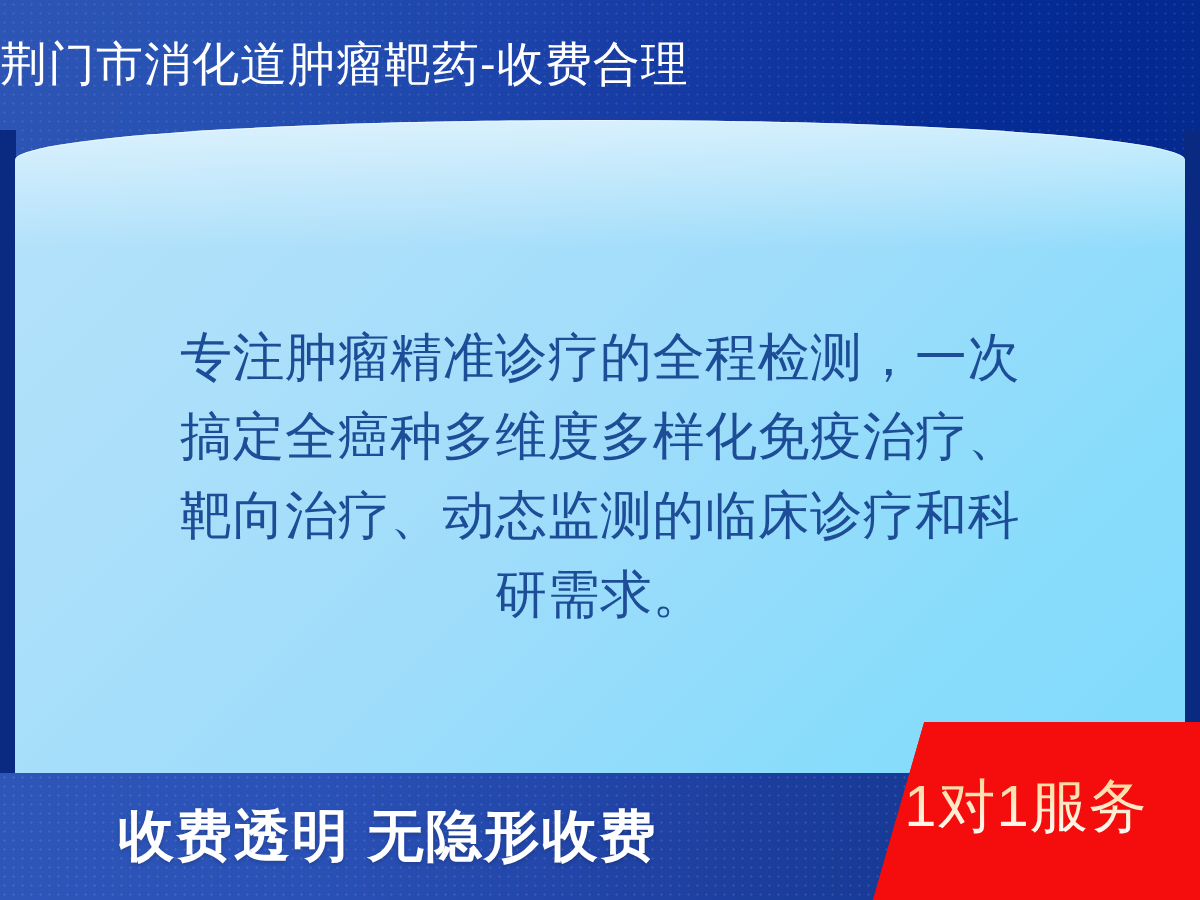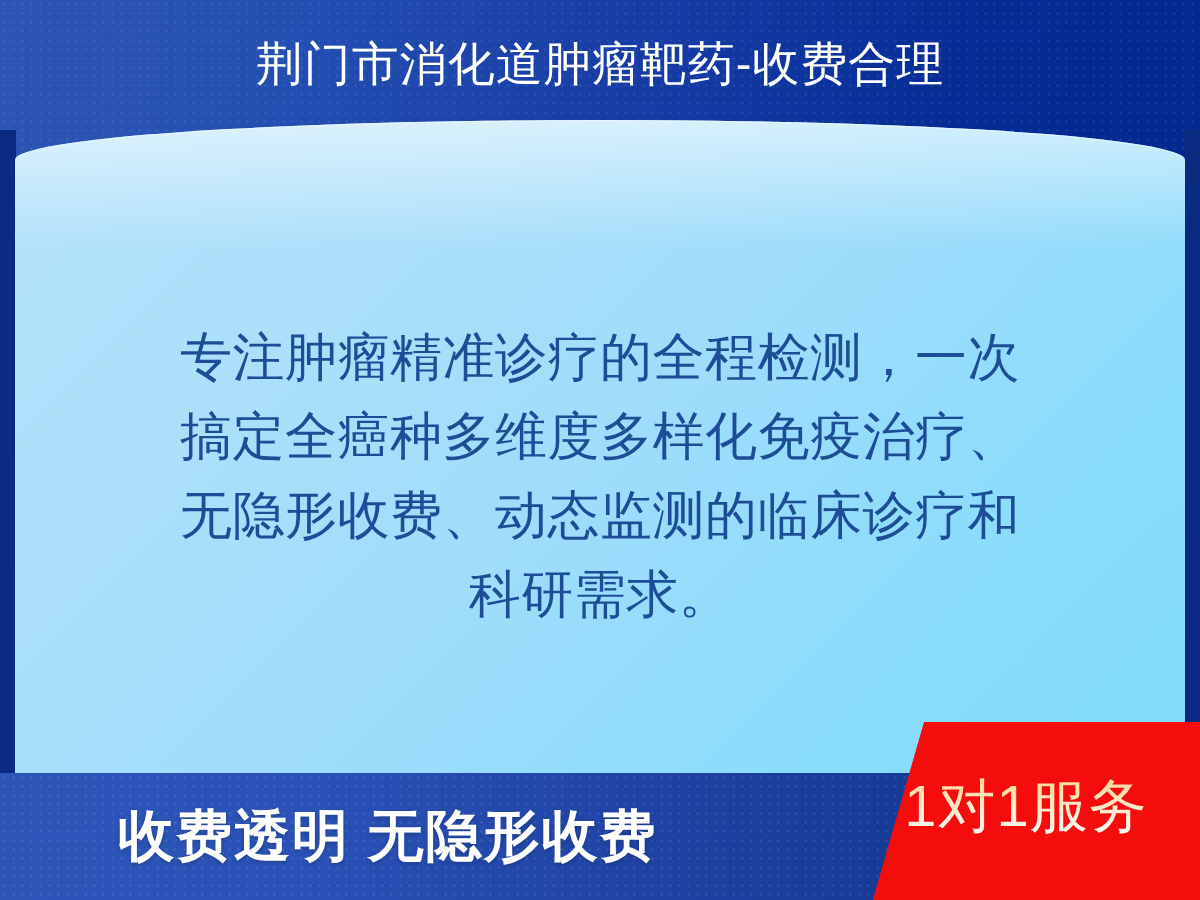--- a/index.html
+++ b/index.html
@@ -35,21 +35,20 @@
     background-image: radial-gradient(rgba(255,255,255,0.10) 1px, transparent 1.2px);
     background-size: 9px 9px;
     opacity: 0.75;
     pointer-events: none;
   }
   .header-title {
     position: absolute;
     left: 0;
     top: 34px;
     width: 1200px;
-    text-align: center;
     color: #ffffff;
     font-size: 47px;
     line-height: 60px;
     font-weight: 300;
     letter-spacing: 1px;
     white-space: nowrap;
   }
 
   
   .rail {
@@ -185,21 +184,21 @@
 
   <div class="rail rail-left"></div>
   <div class="rail rail-right"></div>
 
   <div class="card-wrap">
     <div class="card">
       <div class="card-sheen"></div>
     </div>
   </div>
 
-  <div class="body-copy">专注肿瘤精准诊疗的全程检测，一次搞定全癌种多维度多样化免疫治疗、无隐形收费、动态监测的临床诊疗和科研需求。</div>
+  <div class="body-copy">专注肿瘤精准诊疗的全程检测，一次搞定全癌种多维度多样化免疫治疗、靶向治疗、动态监测的临床诊疗和科研需求。</div>
 
   <div class="footer">
     <div class="footer-dots"></div>
     <div class="footer-slogan">收费透明 无隐形收费</div>
   </div>
 
   <div class="badge">
     <svg class="badge-shape" viewBox="0 0 394 178" preserveAspectRatio="none">
       <path d="M394 0 H114 C74 0 48 36 36 86 L14 178 H394 Z" fill="#f50c0c"></path>
     </svg>

